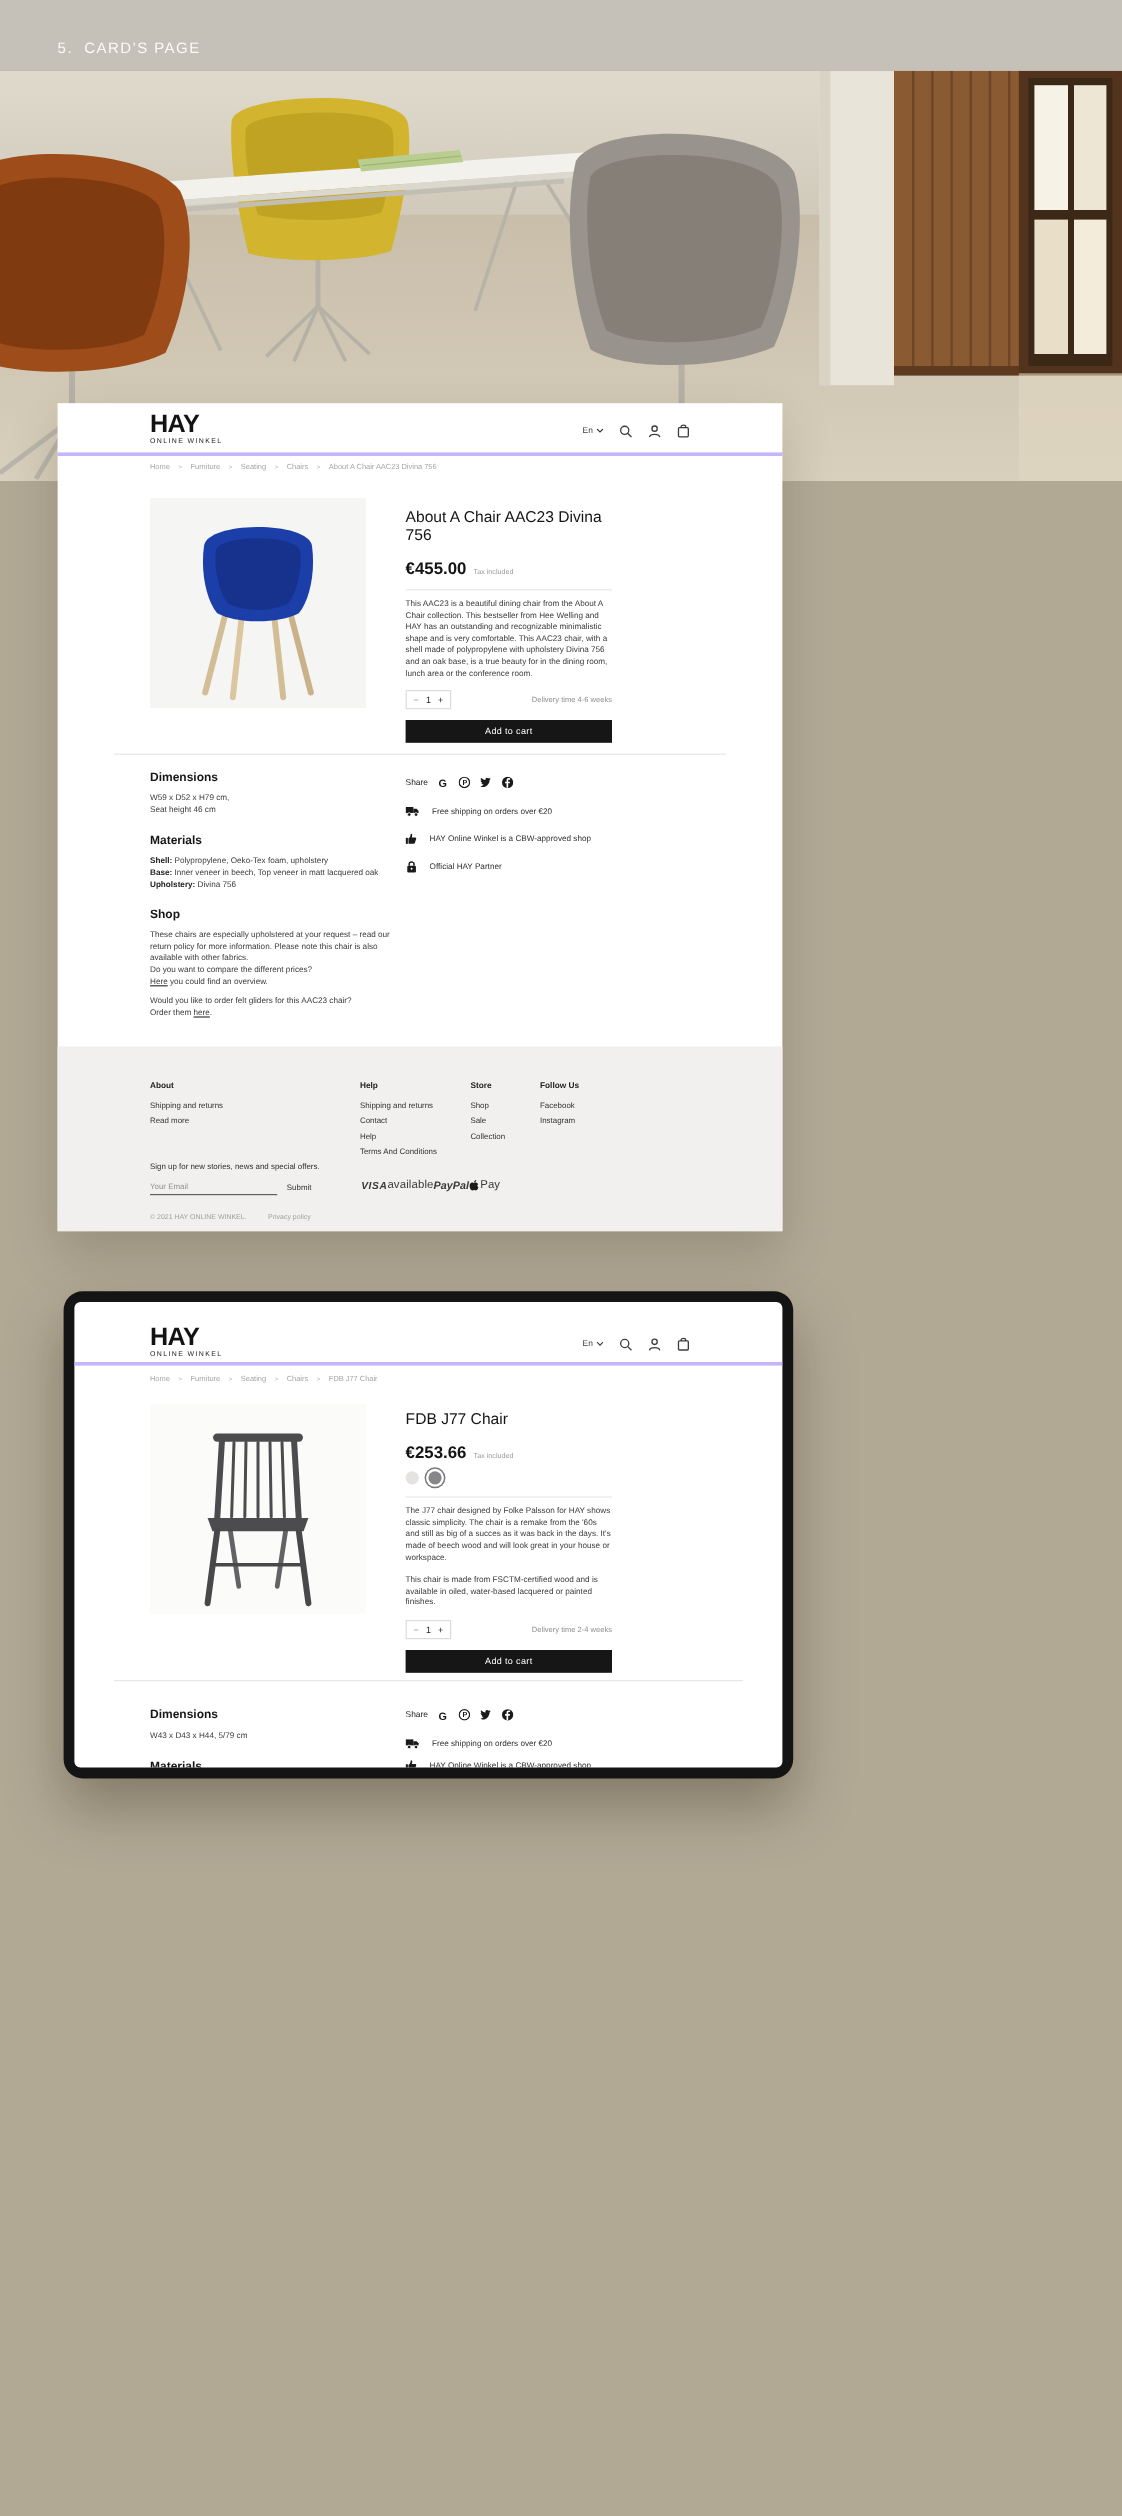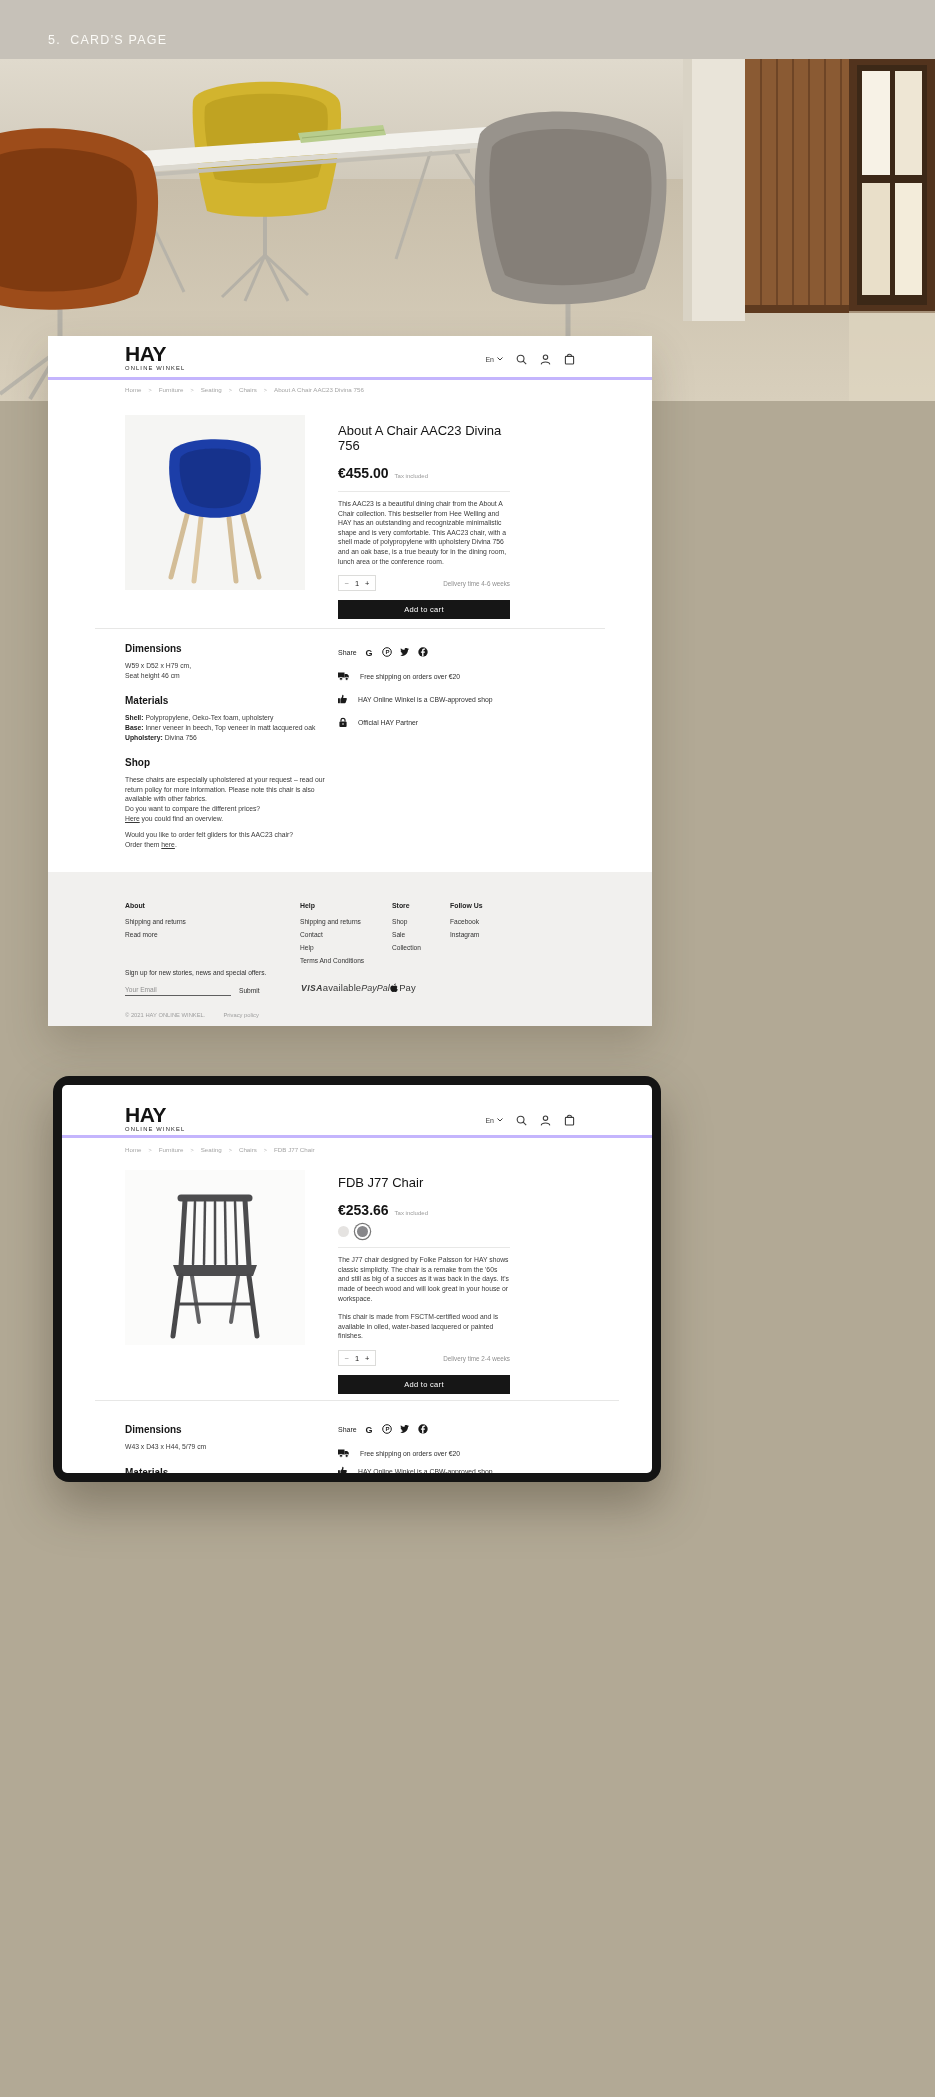--- a/index.html
+++ b/index.html
@@ -89,21 +89,21 @@
   .fh{font-size:6.9px;font-weight:bold;color:#222;margin:0 0 9px 0;}
   .flink{font-size:6.6px;color:#333;margin-bottom:6px;cursor:pointer;}
   .nl-text{position:absolute;left:77px;top:97px;font-size:6.6px;color:#2f2f2f;}
   .email-row{position:absolute;left:77px;top:112px;display:flex;align-items:flex-end;gap:8px;}
   .email-input{width:106px;border:none;border-bottom:1px solid #5f5f5f;background:transparent;font-size:6.6px;color:#444;padding:2px 0;outline:none;}
   .email-input::placeholder{color:#8f8f8f;}
   .submit-btn{background:none;border:none;padding:0 0 2px 0;font-size:6.6px;color:#2f2f2f;cursor:pointer;}
   .pay-row{position:absolute;left:253px;top:110px;display:flex;align-items:center;color:#3a3a3a;}
   .pay-visa{font-size:8.5px;font-weight:bold;font-style:italic;letter-spacing:.5px;}
   .pay-mc{font-size:9.5px;letter-spacing:.1px;}
-  .pay-pp{font-size:9px;font-weight:normal;font-style:italic;}
+  .pay-pp{font-size:9px;font-weight:bold;font-style:italic;}
   .pay-ap{display:flex;align-items:center;gap:1.5px;font-size:9.5px;}
   .legal{position:absolute;left:77px;top:140px;display:flex;gap:18px;font-size:5.8px;color:#9e9e9e;}
   .legal .pp{cursor:pointer;}
 </style>
 </head>
 <body>
 
 <div class="page">
   <div class="top-strip"></div>
   <div class="section-label">5.  CARD’S PAGE</div>

